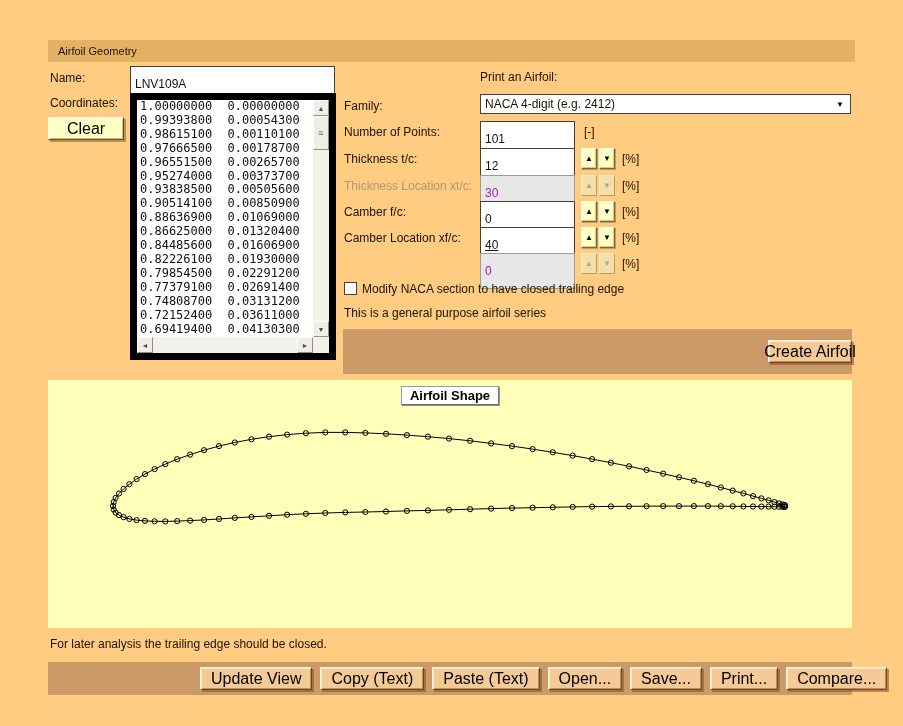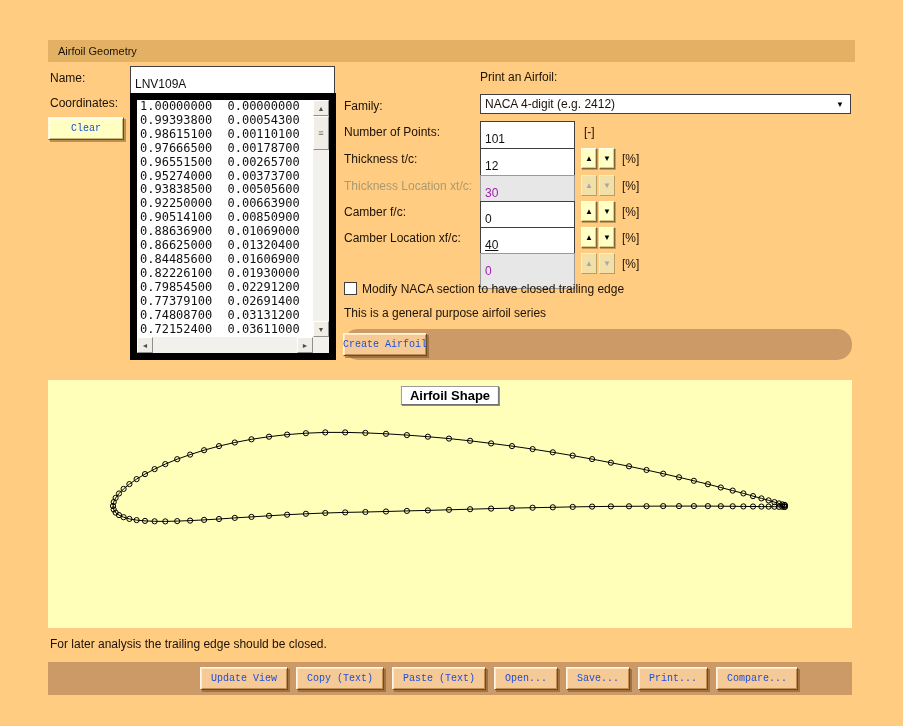--- a/index.html
+++ b/index.html
@@ -43,21 +43,21 @@
   .sb-btn{width:16px;height:16px;background:#F0EDE6;border:1px solid;border-color:#ffffff #8f8f8f #8f8f8f #ffffff;
     box-sizing:border-box;display:flex;align-items:center;justify-content:center;
     font-size:7px;color:#4d4d4d;line-height:1;}
   .sb-thumb{position:absolute;left:0;top:16px;width:16px;height:34px;background:#F0EDE6;border:1px solid;
     border-color:#ffffff #8f8f8f #8f8f8f #ffffff;box-sizing:border-box;display:flex;align-items:center;justify-content:center;
     font-size:9px;color:#6a6a6a;}
 
   
   .btn{
     box-sizing:border-box;display:flex;align-items:center;justify-content:center;
-    font-family:Liberation Mono, monospace;font-size:10px;color:#1d4ed8;
+    font-family:Liberation Sans, sans-serif;font-size:16px;color:#000000;
     background:#F5CA96;
     border:1px solid;border-color:#FFF6E3 #6B4A26 #6B4A26 #FFF6E3;
     box-shadow:inset 1px 1px 0 #FFE7C2, inset -1px -1px 0 #C28E55, 2px 2px 0 rgba(125,82,36,.55);
     cursor:pointer;white-space:nowrap;
   }
   .btn.yellow{background:#FFFFC4;
     box-shadow:inset 1px 1px 0 #FFFFF0, inset -1px -1px 0 #CDBA7A, 2px 2px 0 rgba(125,95,40,.55);}
   .clear-btn{left:48px;top:117px;width:76px;height:23px;}
   .create-btn{width:84px;height:23px;}
 
@@ -70,22 +70,22 @@
   .spin{position:absolute;width:16px;height:21px;display:flex;align-items:center;justify-content:center;
     background:#FFFFC6;border:1px solid;border-color:#FFFFF0 #7d6637 #7d6637 #FFFFF0;
     box-shadow:inset -1px -1px 0 #D9C98B, 1px 1px 0 rgba(125,95,40,.45);
     box-sizing:border-box;font-size:8px;color:#000;cursor:pointer;}
   .spin.disabled{background:#F2E0A8;color:#A6A6AC;box-shadow:none;border-color:#F8EFC9 #B59F63 #B59F63 #F8EFC9;cursor:default;}
   .unit{position:absolute;}
 
   .checkbox{left:344px;top:282px;width:13px;height:13px;appearance:none;-webkit-appearance:none;
     background:#fff;border:1px solid #3f3f3f;margin:0;}
 
-  .create-bar{left:343px;top:329px;width:509px;height:31px;background:#CC9A66;
-    display:flex;align-items:center;justify-content:flex-start;border-radius:15px;}
+  .create-bar{left:343px;top:329px;width:509px;height:45px;background:#CC9A66;
+    display:flex;align-items:center;justify-content:flex-end;}
 
   
   .plot{left:48px;top:380px;width:804px;height:248px;background:#FFFFBA;}
   .plot-title{position:absolute;left:50%;top:6px;transform:translateX(-50%);
     background:#fff;border:1px solid #9a9a9a;border-right-color:#6f6f6f;border-bottom-color:#6f6f6f;
     box-shadow:1px 1px 0 #8a8a8a;padding:1px 8px;font-weight:bold;font-size:13px;color:#000;white-space:nowrap;}
   .plot svg{position:absolute;left:0;top:0;}
 
   
   .bottom-bar{left:48px;top:662px;width:804px;height:33px;background:#CC9A66;
@@ -106,21 +106,20 @@
 
 <div class="abs listbox">
   <div class="rows" id="coord-rows">
       <div class="coord-row"><span class="c1">1.00000000</span><span class="c2">0.00000000</span></div>
       <div class="coord-row"><span class="c1">0.99393800</span><span class="c2">0.00054300</span></div>
       <div class="coord-row"><span class="c1">0.98615100</span><span class="c2">0.00110100</span></div>
       <div class="coord-row"><span class="c1">0.97666500</span><span class="c2">0.00178700</span></div>
       <div class="coord-row"><span class="c1">0.96551500</span><span class="c2">0.00265700</span></div>
       <div class="coord-row"><span class="c1">0.95274000</span><span class="c2">0.00373700</span></div>
       <div class="coord-row"><span class="c1">0.93838500</span><span class="c2">0.00505600</span></div>
-      <div class="coord-row"><span class="c1">0.92250000</span><span class="c2">0.00663900</span></div>
       <div class="coord-row"><span class="c1">0.90514100</span><span class="c2">0.00850900</span></div>
       <div class="coord-row"><span class="c1">0.88636900</span><span class="c2">0.01069000</span></div>
       <div class="coord-row"><span class="c1">0.86625000</span><span class="c2">0.01320400</span></div>
       <div class="coord-row"><span class="c1">0.84485600</span><span class="c2">0.01606900</span></div>
       <div class="coord-row"><span class="c1">0.82226100</span><span class="c2">0.01930000</span></div>
       <div class="coord-row"><span class="c1">0.79854500</span><span class="c2">0.02291200</span></div>
       <div class="coord-row"><span class="c1">0.77379100</span><span class="c2">0.02691400</span></div>
       <div class="coord-row"><span class="c1">0.74808700</span><span class="c2">0.03131200</span></div>
       <div class="coord-row"><span class="c1">0.72152400</span><span class="c2">0.03611000</span></div>
       <div class="coord-row"><span class="c1">0.69419400</span><span class="c2">0.04130300</span></div>

